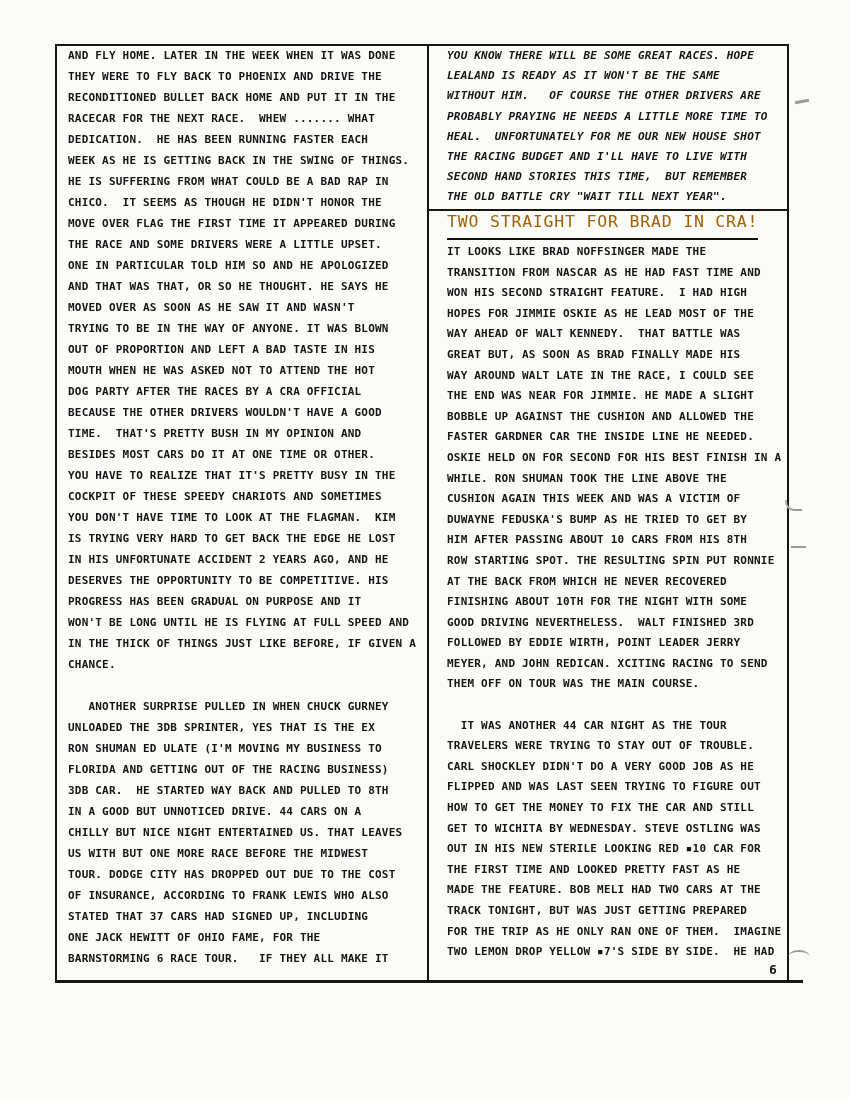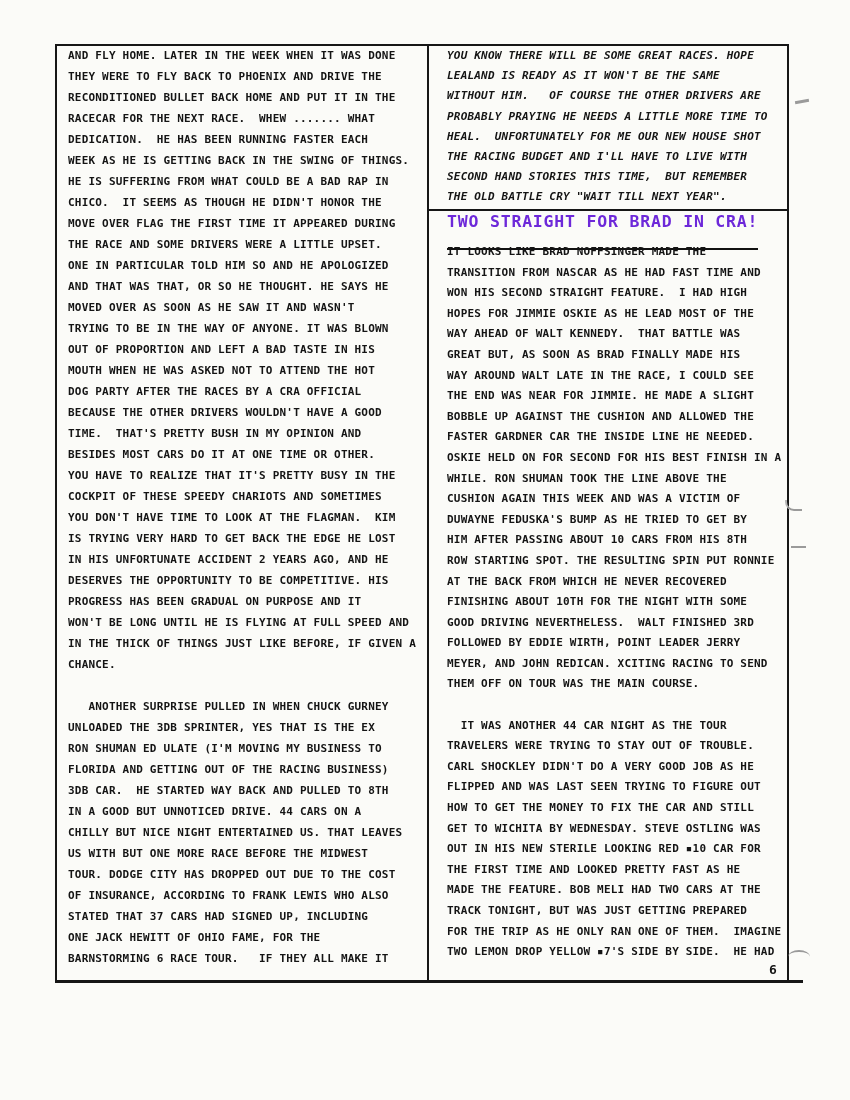--- a/index.html
+++ b/index.html
@@ -13,22 +13,22 @@
   .textcol{
     position:absolute;color:#141414;font-weight:bold;
     font-size:11px;letter-spacing:0.2px;white-space:pre;
   }
   .col-left .line{height:21px;}
   .col-right-a .line{height:20.2px;font-style:italic;}
   .col-right-b .line{height:20.6px;}
   .headline-wrap{position:absolute;left:447px;top:212px;}
   .headline{
     display:inline-block;white-space:pre;
-    font-size:16.5px;font-weight:bold;letter-spacing:0.8px;
-    color:#6d28d9;border-bottom:2.5px solid #111;padding-bottom:17px;
+    font-size:16.5px;font-weight:normal;letter-spacing:0.8px;
+    color:#a16207;border-bottom:2.5px solid #111;padding-bottom:7px;
   }
   .page-number{
     position:absolute;left:769px;top:962px;
     font-size:13px;font-weight:bold;color:#141414;
   }
   .artifact{position:absolute;}
   .a-dash{left:795px;top:100px;width:14px;height:3px;background:#9a9a9a;transform:rotate(-10deg);}
   .a-hook1{left:785px;top:500px;width:15px;height:9px;border-bottom:2px solid #9a9a9a;border-left:2px solid #b5b5b5;border-bottom-left-radius:9px;}
   .a-hook2{left:791px;top:546px;width:15px;height:2px;background:#9a9a9a;}
   .a-arc{left:788px;top:950px;width:22px;height:11px;border-top:2px solid #9a9a9a;border-radius:50% 50% 0 0;}

